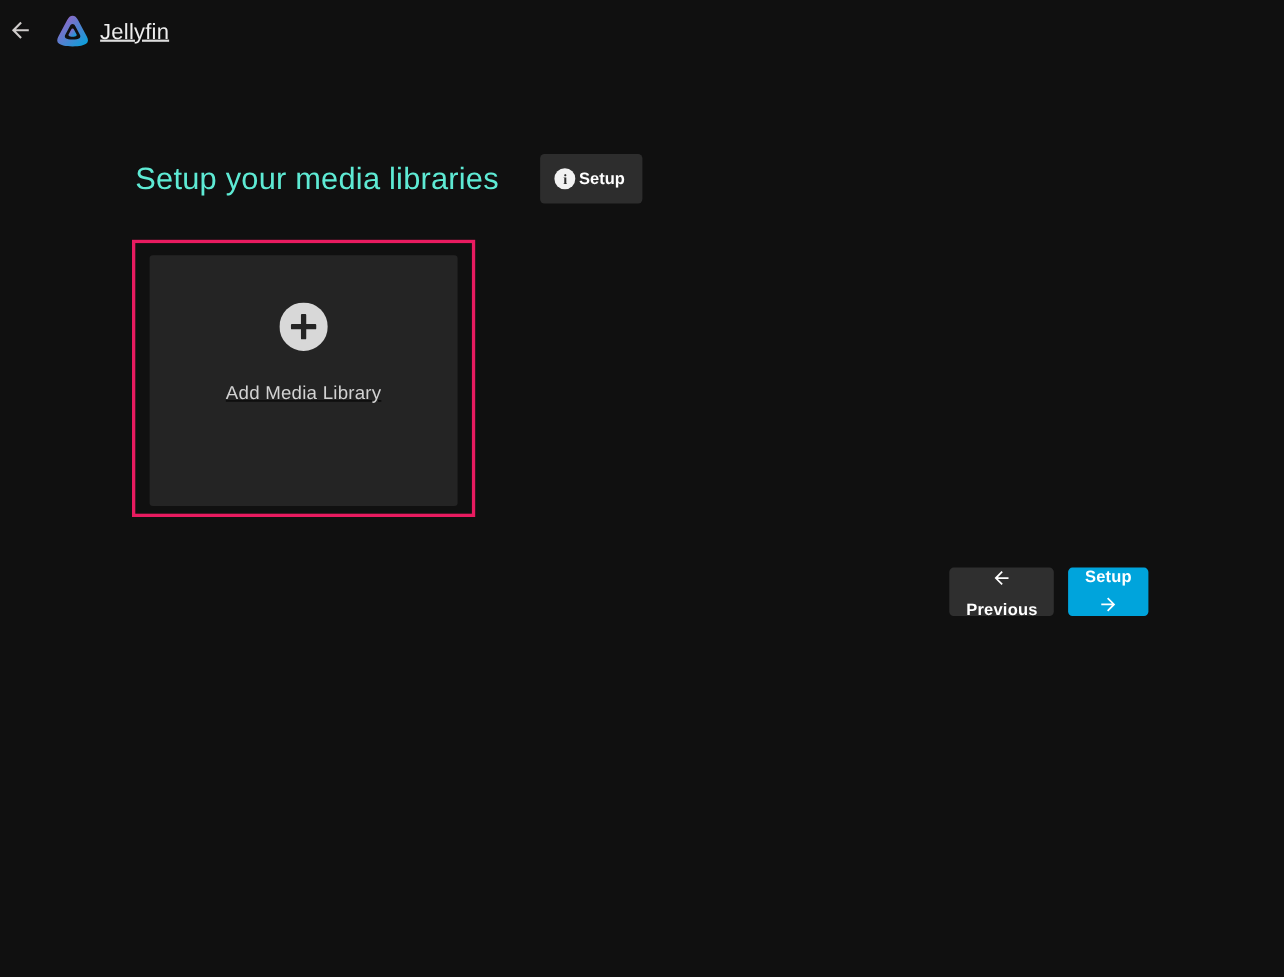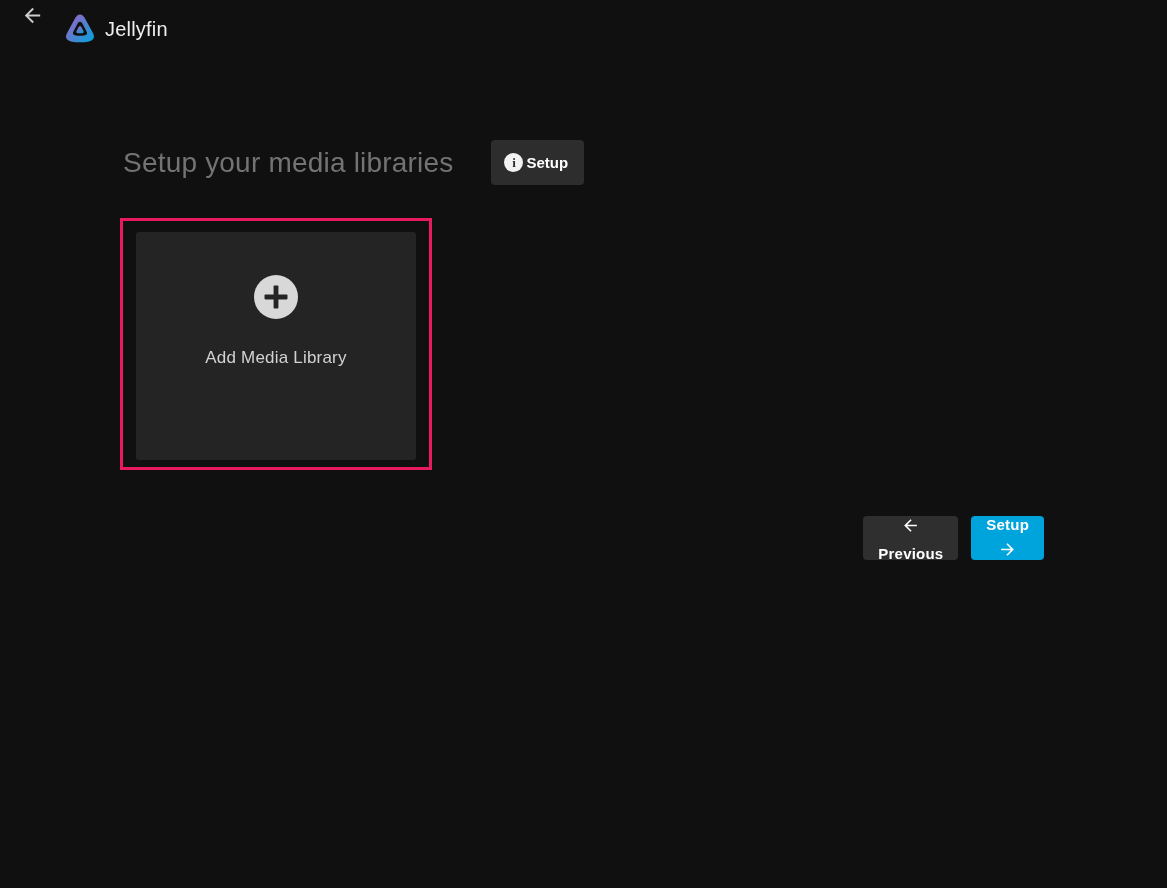--- a/index.html
+++ b/index.html
@@ -8,21 +8,23 @@
     background: #101010;
     font-family: "Liberation Sans", "DejaVu Sans", sans-serif;
     overflow: hidden;
     color: #ddd;
   }
 
   
   .app-header {
     height: 58px;
     display: flex;
-    padding-left: 15px;
+    align-items: center;
+    padding-left: 1px;
+    text-decoration: underline;
   }
   .back-btn {
     width: 34px; height: 34px;
     background: transparent;
     border: none;
     display: flex; align-items: center; justify-content: center;
     cursor: pointer;
     padding: 0;
   }
   .logo-wrap {
@@ -46,21 +48,21 @@
 
   .heading-row {
     margin-top: 82px;
     display: flex;
     align-items: center;
     height: 45px;
   }
   .page-title {
     font-size: 28px;
     font-weight: 400;
-    color: #737373;
+    color: #5eead4;
     letter-spacing: 0.2px;
   }
   .help-btn {
     margin-left: 38px;
     height: 45px;
     padding: 0 16px 0 13px;
     background: #2d2d2d;
     border: none;
     border-radius: 4px;
     color: #ffffff;
@@ -98,20 +100,21 @@
     height: 228px;
     margin: 11px auto 0 auto;
     background: #242424;
     border: none;
     border-radius: 3px;
     display: flex;
     flex-direction: column;
     align-items: center;
     cursor: pointer;
     font-family: inherit;
+    text-decoration: underline;
   }
   .plus-circle { margin-top: 43px; width: 44px; height: 44px; display: block; }
   .add-card-label {
     margin-top: 29px;
     font-size: 17px;
     color: #d2d2d2;
     letter-spacing: 0.2px;
   }
 
   

